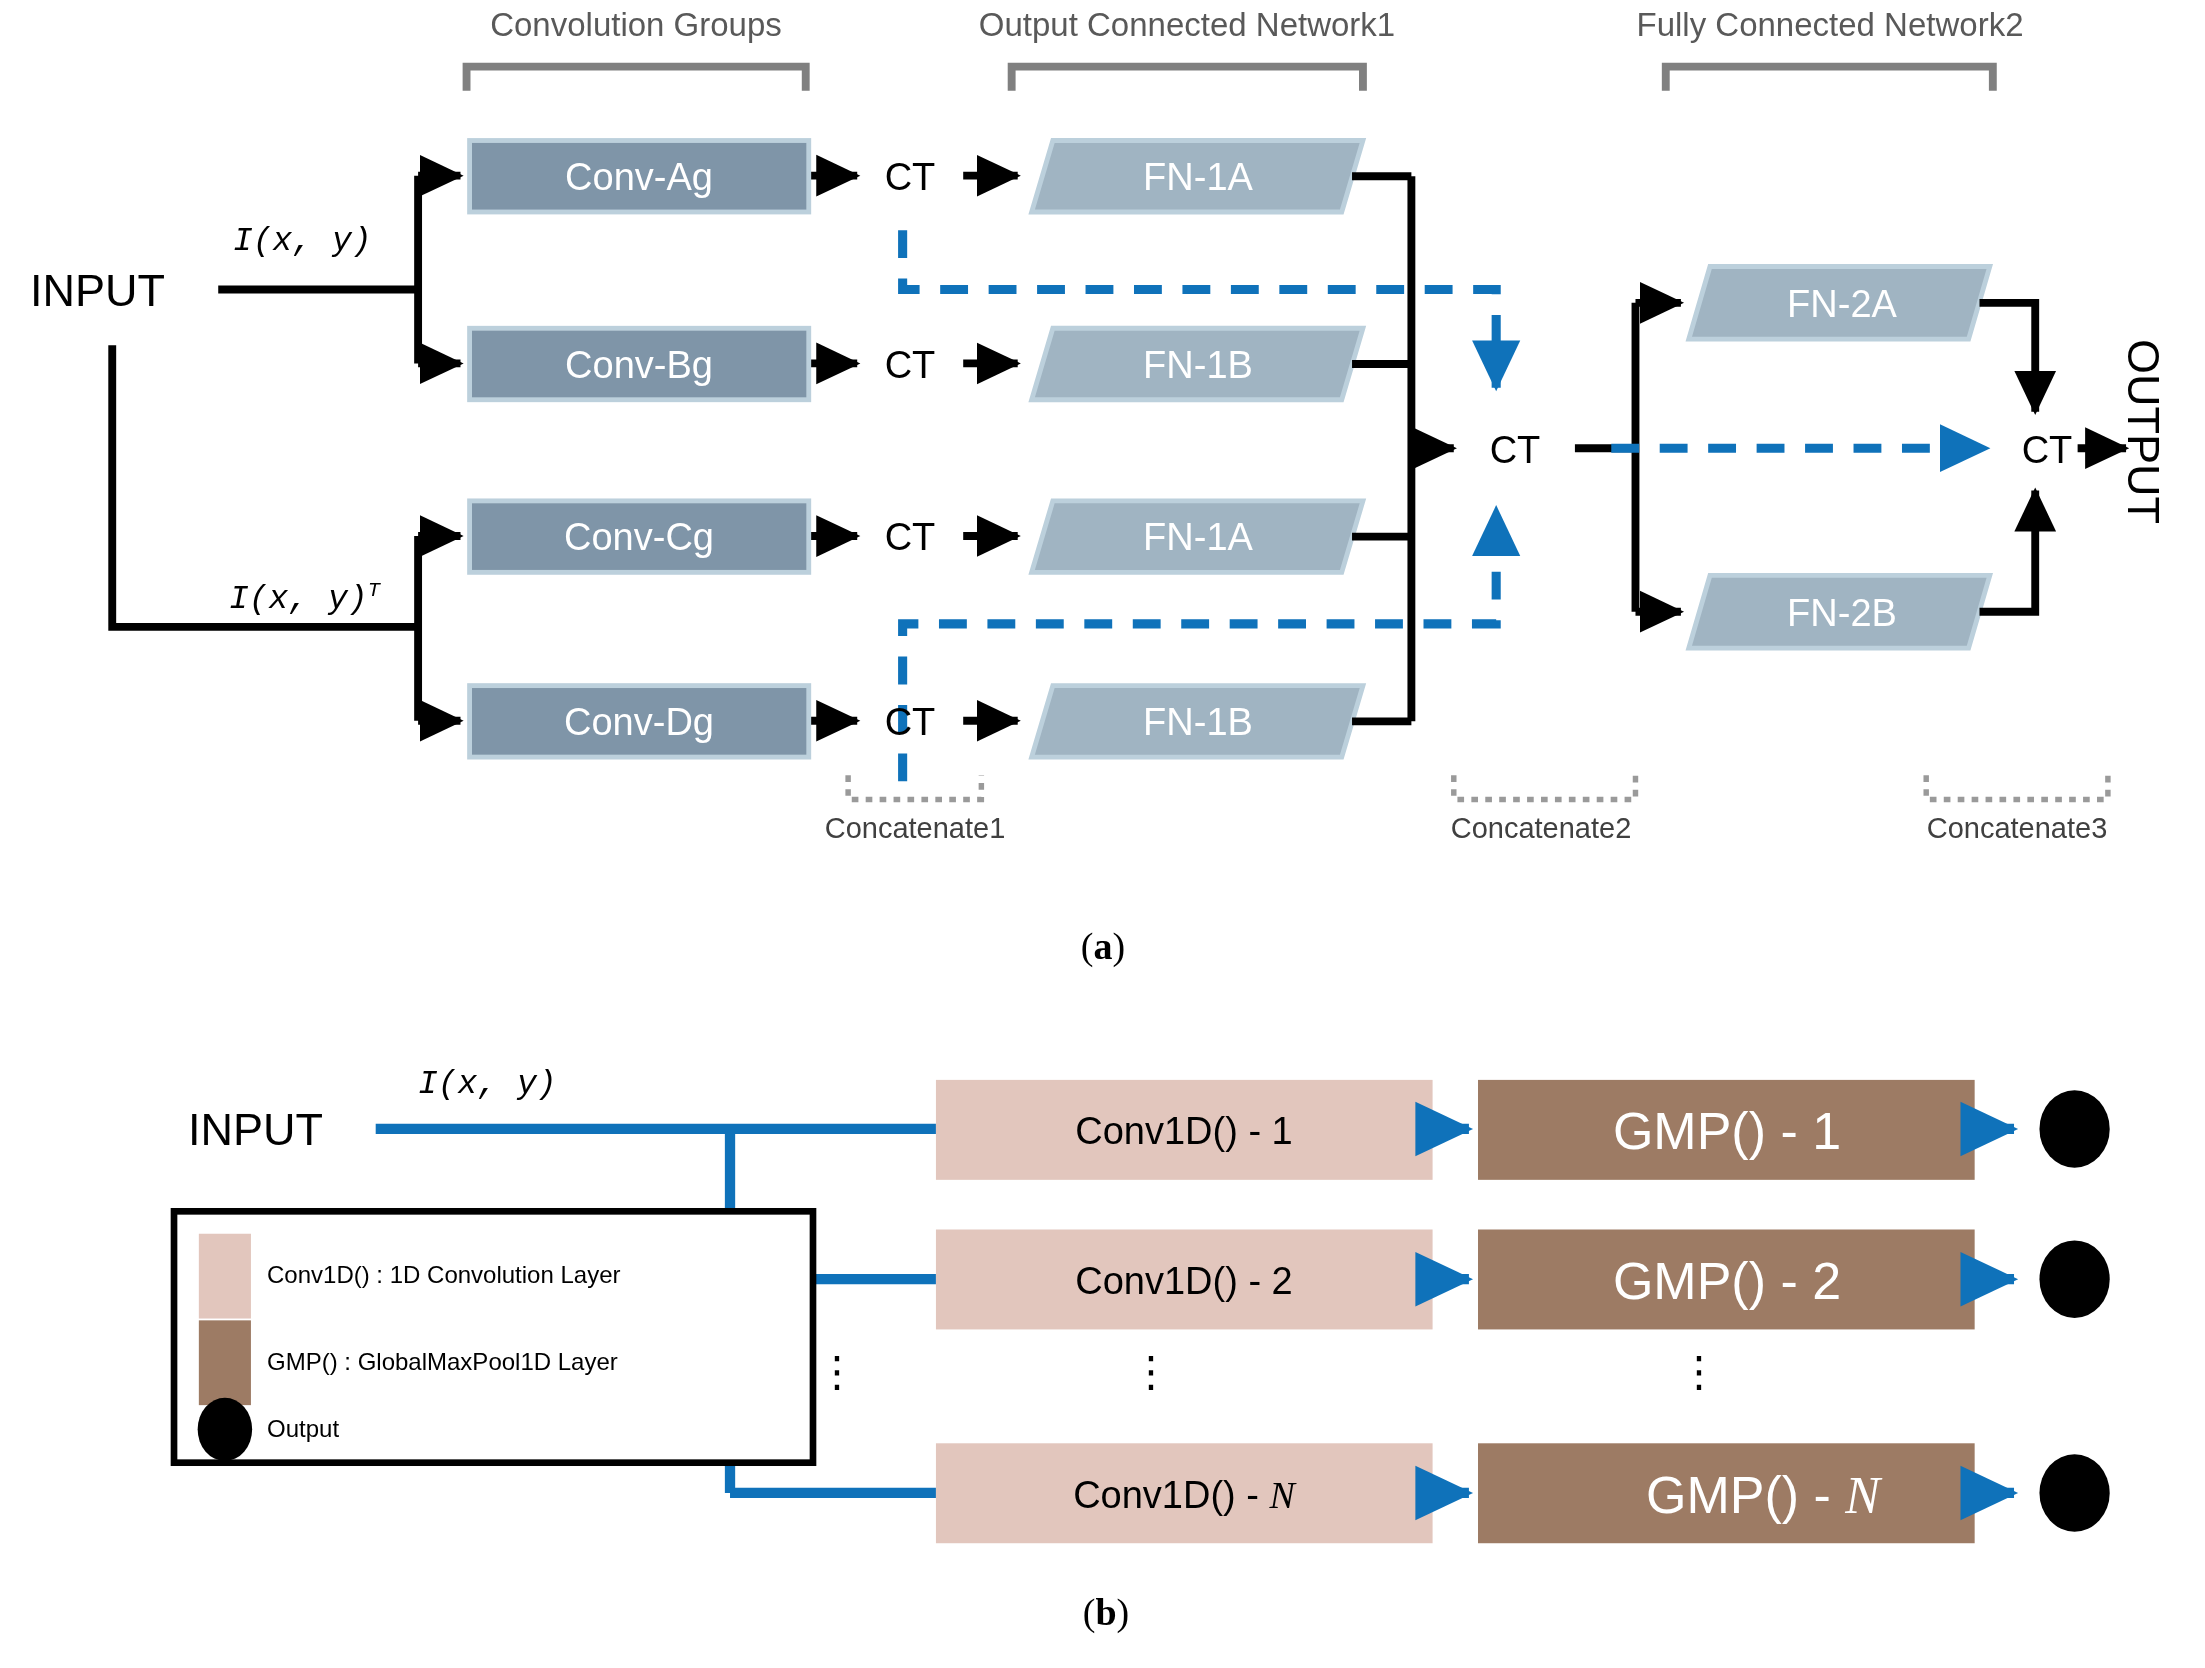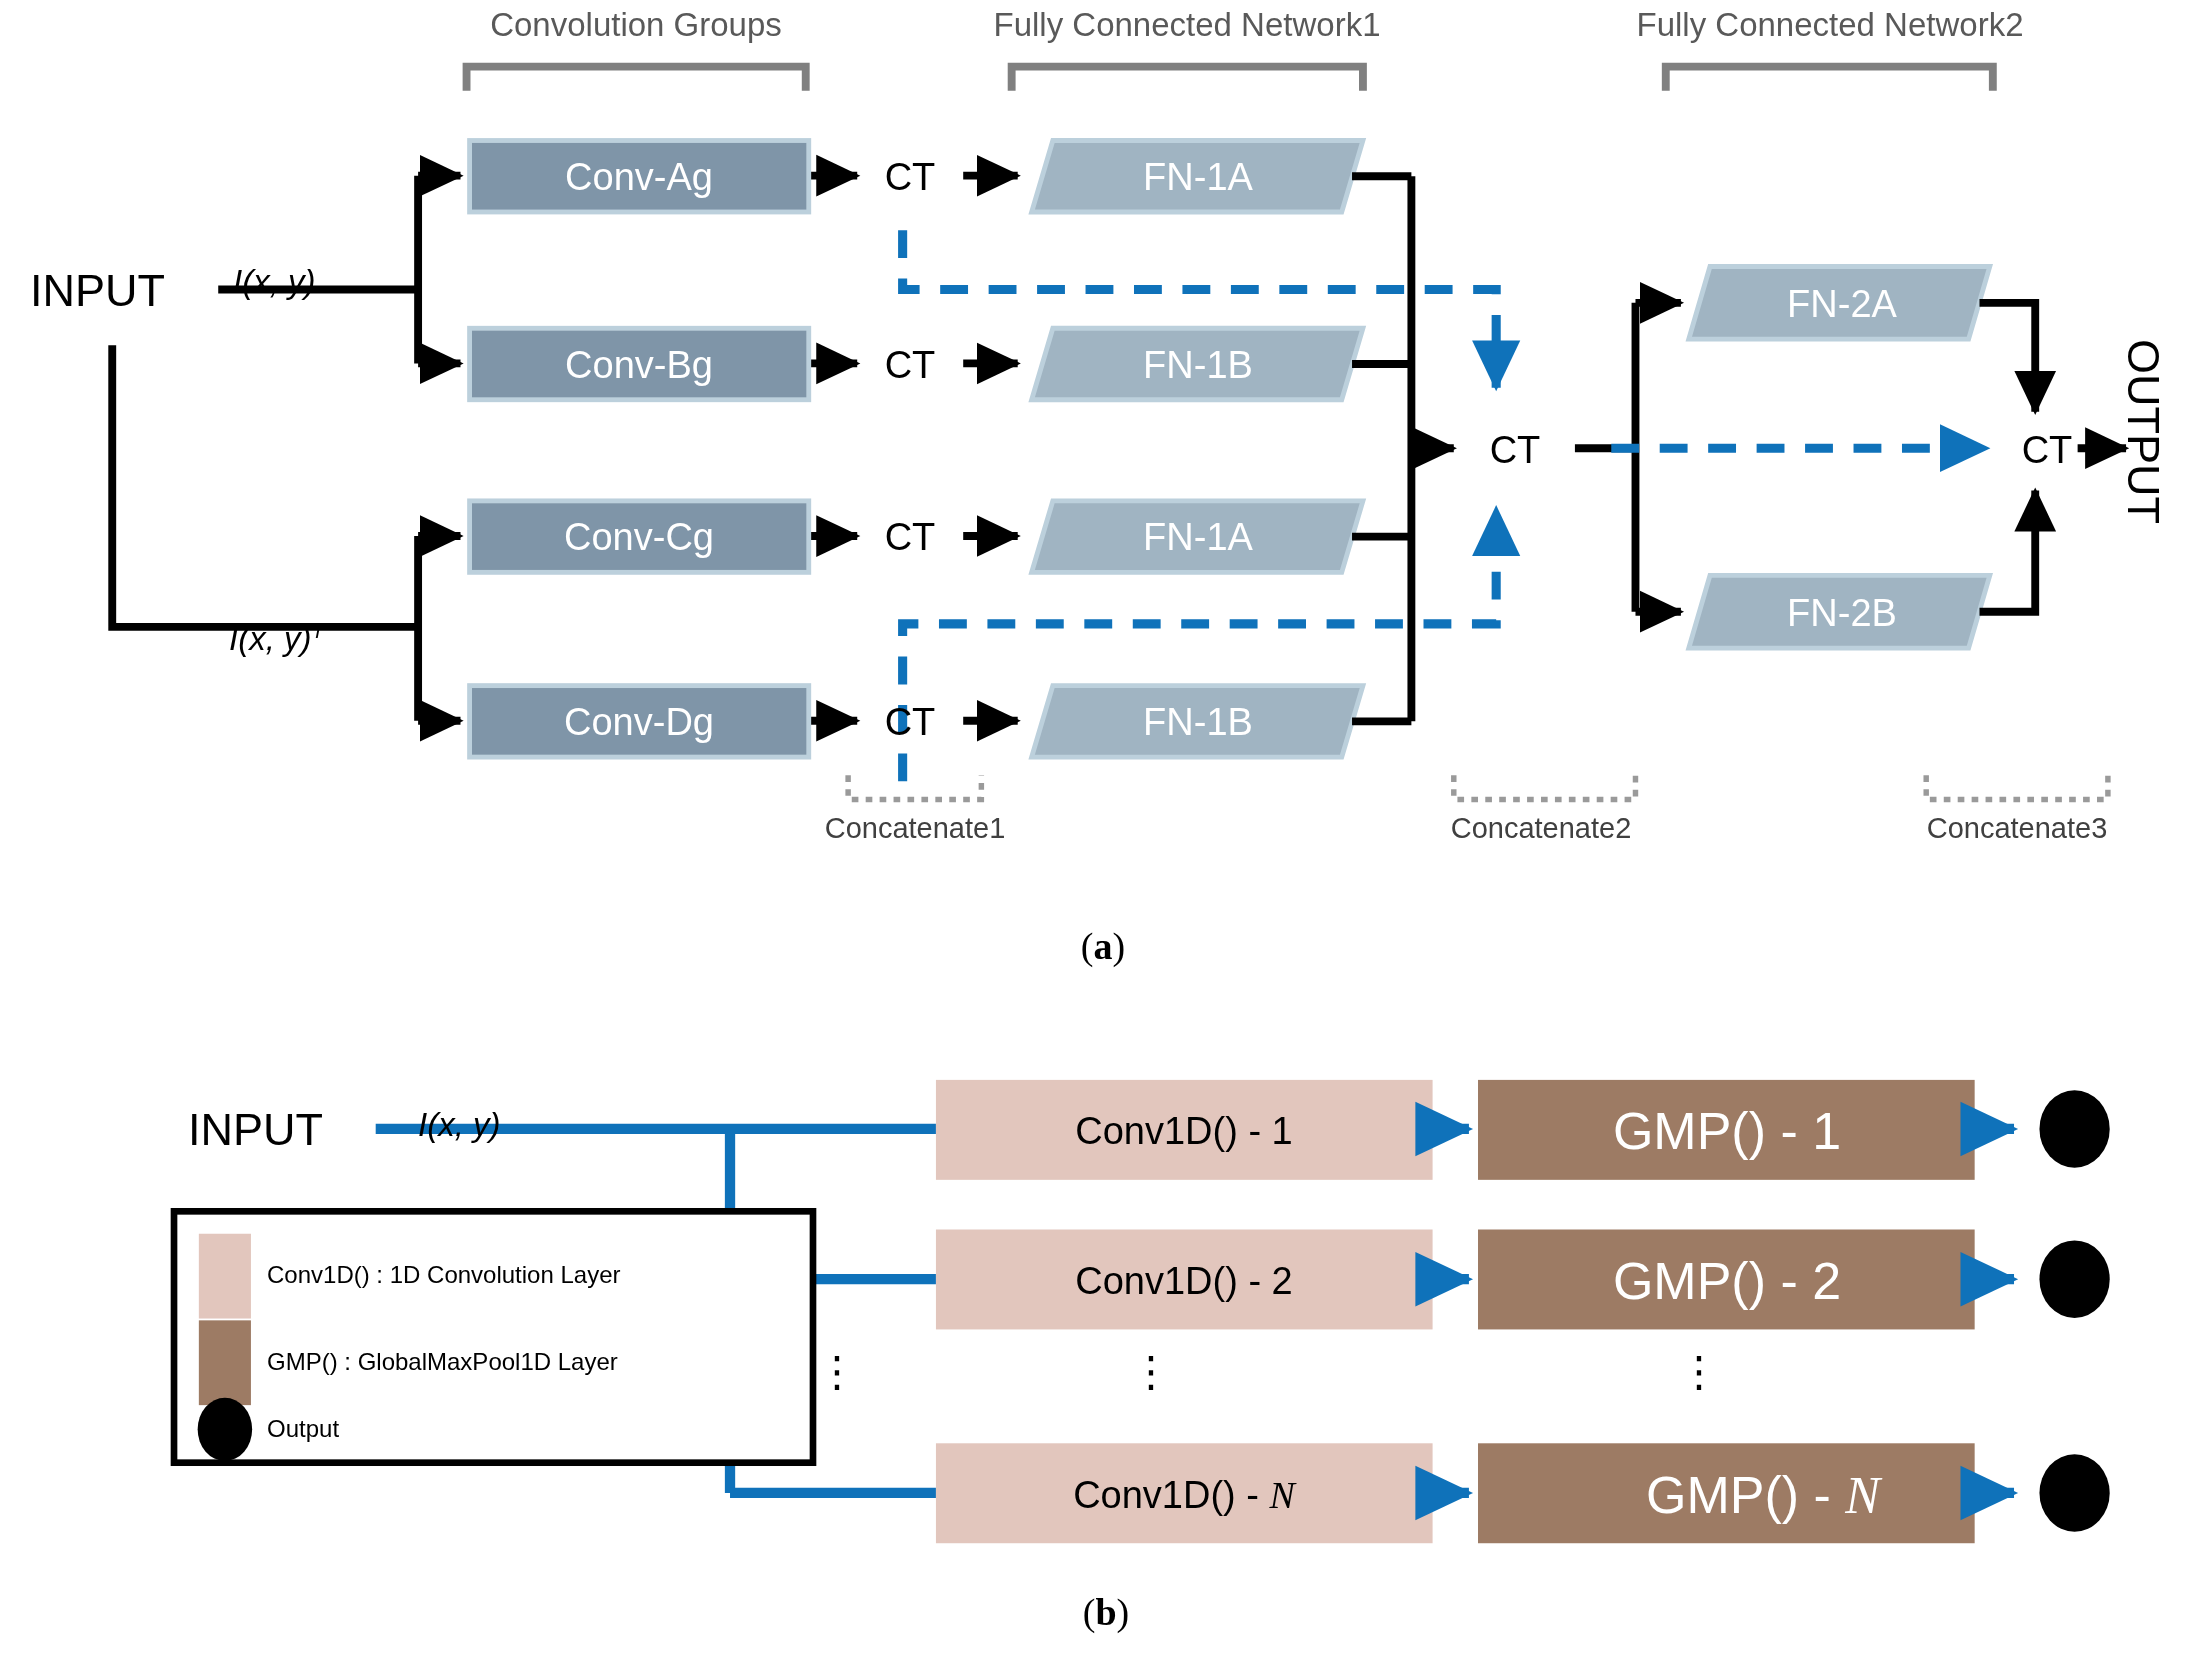--- a/index.html
+++ b/index.html
@@ -4,21 +4,21 @@
 <style>
   html,body{margin:0;padding:0;background:#ffffff;}
   body{width:2205px;height:1668px;font-family:"Liberation Sans",sans-serif;}
   #stage{position:relative;width:2205px;height:1668px;overflow:hidden;background:#fff;}
   svg.layer{position:absolute;left:0;top:0;width:2205px;height:1668px;}
   .txt{position:absolute;white-space:nowrap;}
   .grp-title{font-size:33px;color:#595959;font-family:"Liberation Sans",sans-serif;}
   .boxlabel{font-size:38px;color:#ffffff;font-family:"Liberation Sans",sans-serif;}
   .ct{font-size:38px;color:#000;font-family:"Liberation Sans",sans-serif;}
   .io{font-size:45px;color:#000;font-family:"Liberation Sans",sans-serif;}
-  .math{font-size:33px;color:#000;font-family:Liberation Sans, sans-serif;font-style:italic;margin-top:40px;}
+  .math{font-size:33px;color:#000;font-family:Liberation Mono, monospace;font-style:italic;}
   .math sup{font-size:20.6px;font-style:italic;}
   .concat{font-size:29px;color:#404040;font-family:"Liberation Sans",sans-serif;}
   .panel-lbl{font-size:38px;color:#000;font-family:"Liberation Serif",serif;}
   .panel-lbl b{font-weight:bold;}
   .b-box-lbl-dark{font-size:38px;color:#000;font-family:"Liberation Sans",sans-serif;}
   .b-box-lbl-light{font-size:52px;color:#fff;font-family:"Liberation Sans",sans-serif;}
   .legend-txt{font-size:24px;color:#000;font-family:"Liberation Sans",sans-serif;}
   .ital{font-style:italic;font-family:"Liberation Serif",serif;}
   .vdots{font-size:42px;color:#000;line-height:0.52;text-align:center;font-family:"Liberation Sans",sans-serif;}
   .rot-out{transform-origin:left top;transform:rotate(90deg);}
@@ -220,21 +220,21 @@
       <rect x="328" y="2180" width="86" height="140" fill="#9d7b64"></rect>
     </g>
     <g>
       <ellipse cx="371" cy="2360" rx="45" ry="52" fill="#000"></ellipse>
     </g>
 
     <g></g>
   </svg>
 
   <div class="txt grp-title ctrx" style="left:636px;top:6px;">Convolution Groups</div>
-  <div class="txt grp-title ctrx" style="left:1187px;top:6px;">Fully Connected Network1</div>
+  <div class="txt grp-title ctrx" style="left:1187px;top:6px;">Output Connected Network1</div>
   <div class="txt grp-title ctrx" style="left:1830px;top:6px;">Fully Connected Network2</div>
 
   <div class="txt io" style="left:30px;top:265px;">INPUT</div>
 
   <div class="txt math" style="left:233px;top:223px;">I(x, y)</div>
 
   <div class="txt math" style="left:229px;top:579px;"><span>I(x, y)</span><sup>T</sup></div>
 
   <div class="txt boxlabel ctr" style="left:639px;top:177px;">Conv-Ag</div>
   <div class="txt boxlabel ctr" style="left:639px;top:365px;">Conv-Bg</div>

